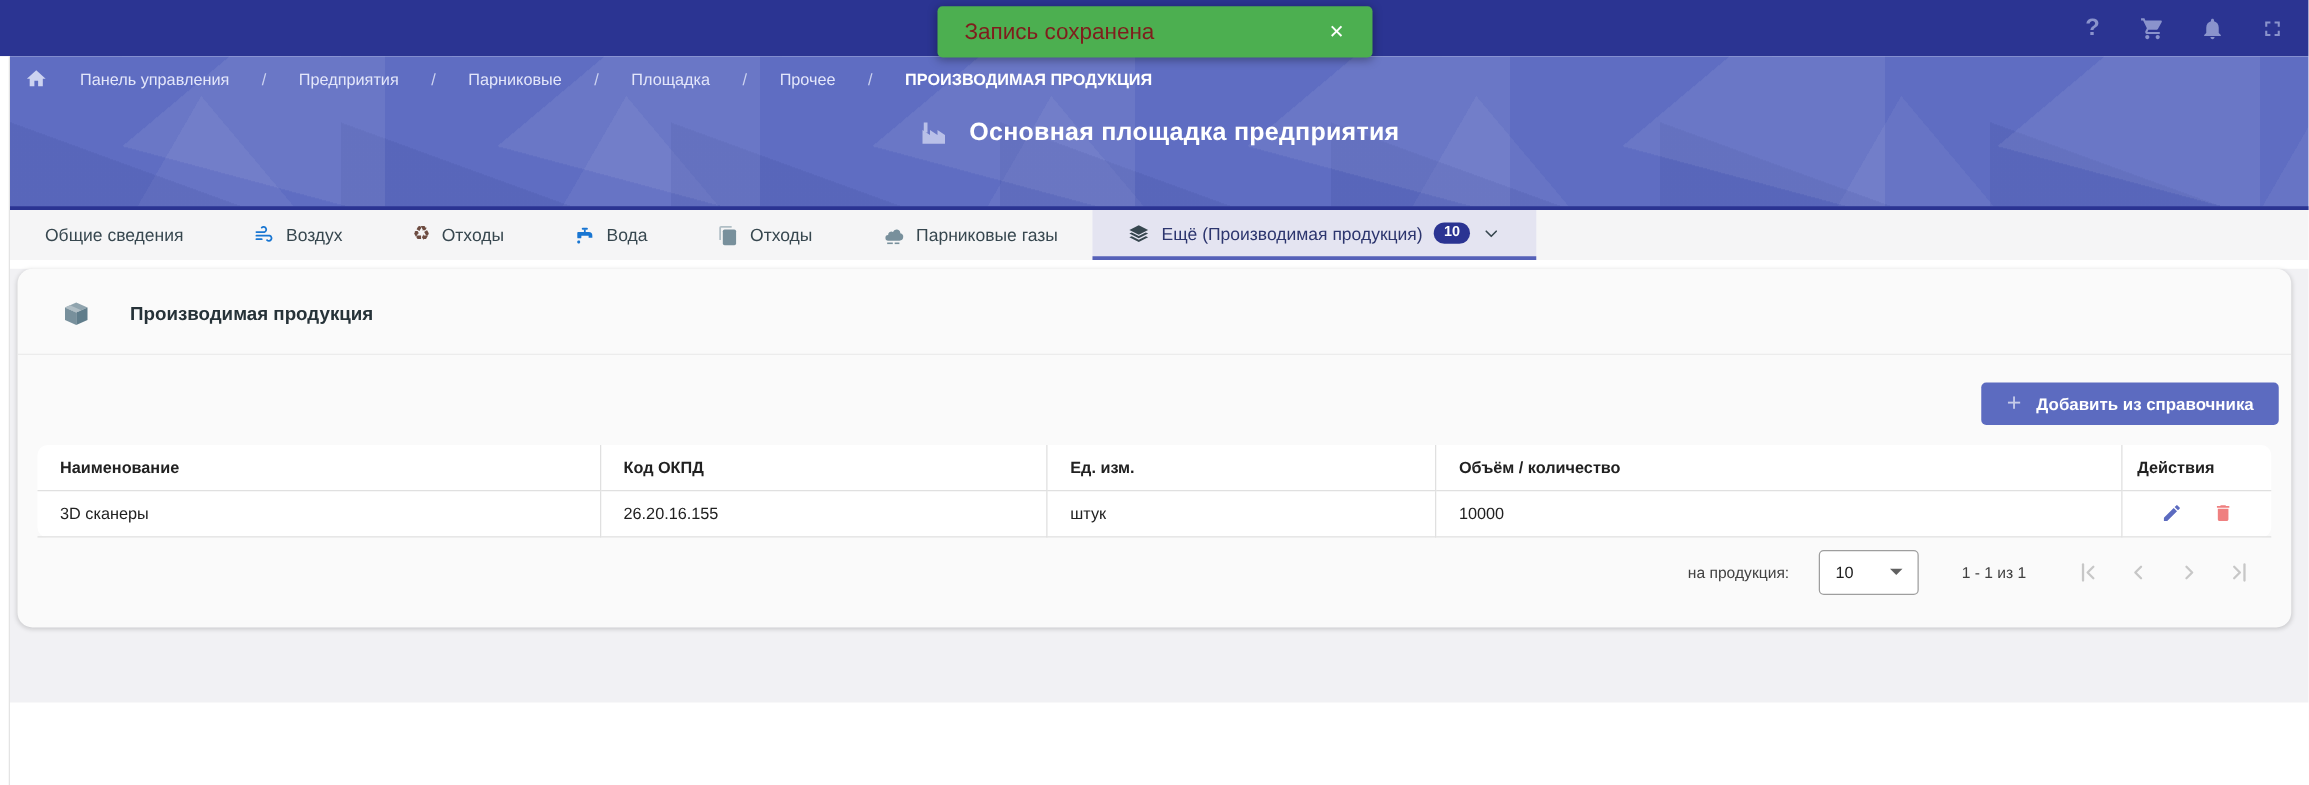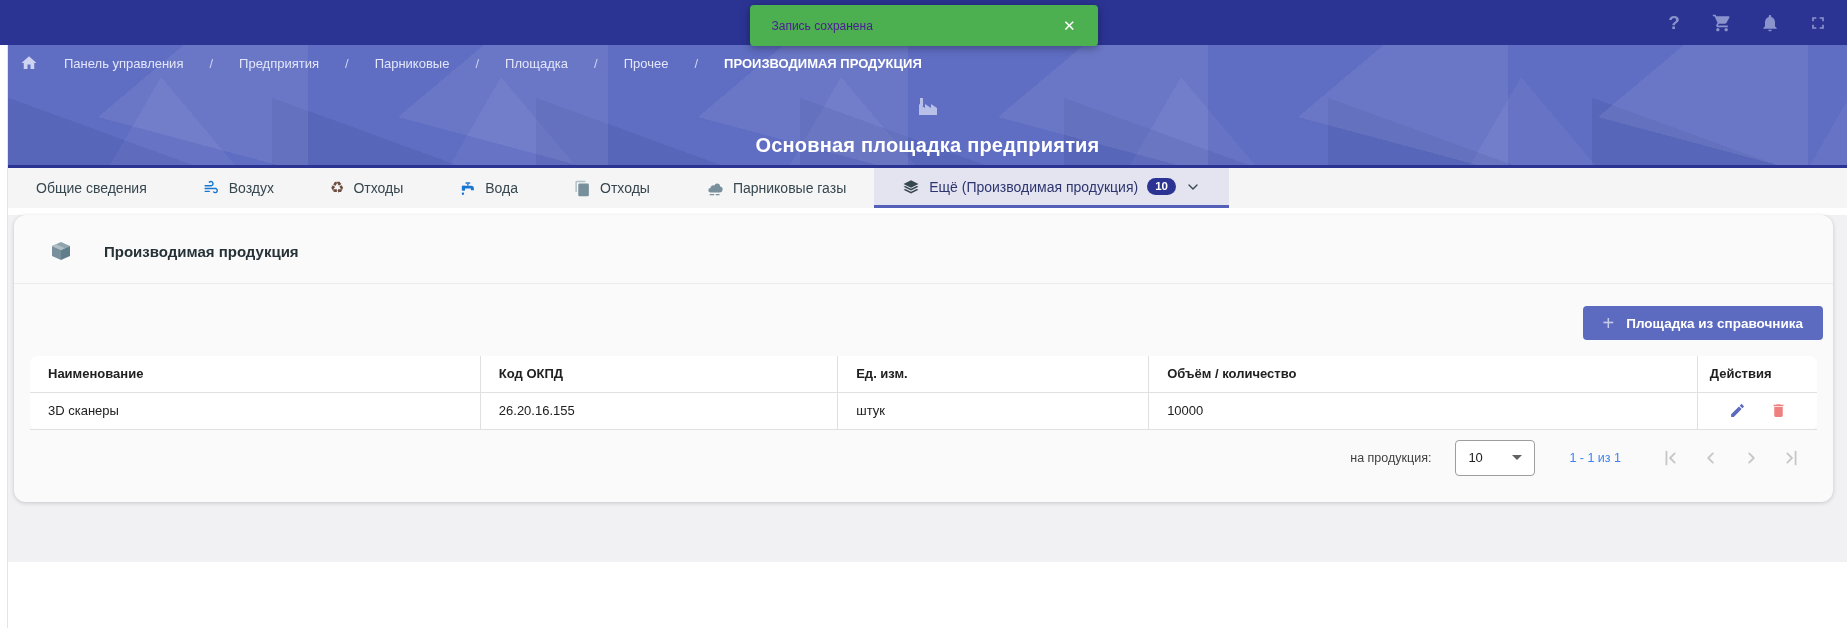--- a/index.html
+++ b/index.html
@@ -10,42 +10,42 @@
   .topbar { height:45px; background:#2b3492; display:flex; align-items:center; justify-content:flex-end; padding-right:18px; }
   .topbar-icons { display:flex; align-items:center; gap:26px; }
   .tb-icon { width:22px; height:22px; display:flex; align-items:center; justify-content:center; color:#8a93cc; cursor:pointer; }
   .tb-icon svg { width:20px; height:20px; fill:#8a93cc; }
   .help-q { font-size:19px; font-weight:bold; color:#8a93cc; }
 
   
   .toast { position:absolute; top:5px; left:50%; transform:translateX(-50%); width:348px; height:41px;
            background:#4caf50; border-radius:4px; box-shadow:0 2px 8px rgba(0,0,0,.35);
            display:flex; align-items:center; justify-content:space-between; padding:0 22px; z-index:50; }
-  .toast-msg { color:#4c1d95; font-size:12px; }
+  .toast-msg { color:#7f1d1d; font-size:18px; }
   .toast-close { color:#fff; font-size:15px; cursor:pointer; line-height:1; }
 
   
   .below { display:flex; height:583px; }
   .left-strip { width:8px; background:#fff; border-right:1px solid #e4e4e4; }
   .main { flex:1; background:#fff; }
 
   
   .banner { height:123px; border-bottom:3px solid #2b3492; position:relative;
             background-color:#5f6dc2;
             background-image:
               conic-gradient(from 50deg at 30% 40%, rgba(255,255,255,.07) 0 55deg, transparent 55deg),
               conic-gradient(from 230deg at 70% 60%, rgba(30,40,120,.10) 0 60deg, transparent 60deg),
               conic-gradient(from 140deg at 45% 20%, rgba(255,255,255,.05) 0 70deg, transparent 70deg);
             background-size:300px 180px, 264px 200px, 340px 160px; }
   .breadcrumb { display:flex; align-items:center; gap:26px; padding:9px 0 0 12px; font-size:13px; color:#e3e6fa; }
   .crumb { cursor:pointer; white-space:nowrap; }
   .crumb-sep { color:#cdd3f0; }
   .crumb-last { font-weight:bold; color:#fff; }
   .home-ic svg { width:18px; height:18px; fill:#cdd3f0; display:block; }
-  .banner-title-row { display:flex; align-items:center; justify-content:center; gap:16px; margin-top:22px;flex-direction:column; }
+  .banner-title-row { display:flex; align-items:center; justify-content:center; gap:16px; margin-top:22px; }
   .banner-title { color:#fff; font-size:20px; font-weight:bold; letter-spacing:.2px; }
   .factory-ic svg { width:24px; height:24px; fill:#b9c0e8; display:block; }
 
   
   .tabsbar { height:40px; background:#f5f5f6; display:flex; align-items:stretch; }
   .tab { display:flex; align-items:center; gap:9px; padding:0 28px; font-size:14px; color:#37474f; cursor:pointer; white-space:nowrap; }
   .tab svg { display:block; }
   .tab.active { background:#e4e4f1; border-bottom:3px solid #5560b8; color:#2c356e; }
   .badge { background:#2b3492; color:#fff; font-size:11.5px; font-weight:bold; padding:3px 8px; border-radius:10px; line-height:1; }
   .recycle-glyph { color:#6d4c41; font-size:16px; line-height:1; }
@@ -71,21 +71,21 @@
   .row-actions { display:flex; align-items:center; justify-content:center; gap:24px; }
   .act-btn { cursor:pointer; display:flex; }
   .act-btn svg { width:17px; height:17px; }
 
   .paginator { display:flex; align-items:center; justify-content:flex-end; gap:24px; padding:8px 30px 0 0; height:48px; }
   .pg-label { font-size:12.5px; color:#424242; }
   .pg-select { display:flex; align-items:center; justify-content:space-between; width:80px; height:36px; background:#fff;
                border:1px solid #9e9e9e; border-radius:4px; padding:0 12px; cursor:pointer; }
   .pg-select-val { font-size:13px; color:#212121; }
   .pg-caret { width:0; height:0; border-left:5px solid transparent; border-right:5px solid transparent; border-top:5px solid #616161; }
-  .pg-range { font-size:12.5px; color:#3b82f6; margin-left:10px; }
+  .pg-range { font-size:12.5px; color:#404040; margin-left:10px; }
   .pg-nav { display:flex; align-items:center; gap:16px; margin-left:14px; }
   .pg-btn { width:24px; height:24px; display:flex; align-items:center; justify-content:center; cursor:default; }
   .pg-btn svg { width:22px; height:22px; stroke:#c7c7c7; fill:none; stroke-width:2; stroke-linecap:round; stroke-linejoin:round; }
 </style>
 </head>
 <body>
 
 <div class="page">
 
   <div class="topbar">
@@ -228,21 +228,21 @@
                   <path fill="#607d8b" d="M21 7v10l-9 4V11l9-4z"></path>
                   <path fill="#b0bec5" d="m3 7 4-1.8 9 4L12 11 3 7z"></path>
                 </svg>
             </span>
             <span class="section-title">Производимая продукция</span>
           </div>
 
           <div class="toolbar-row">
             <button class="add-btn">
               <span class="add-plus">+</span>
-              <span>Площадка из справочника</span>
+              <span>Добавить из справочника</span>
             </button>
           </div>
 
           <div class="table-wrap">
             <table class="grid">
               <colgroup>
                   <col class="col1">
                   <col class="col2">
                   <col class="col3">
                   <col class="col4">

